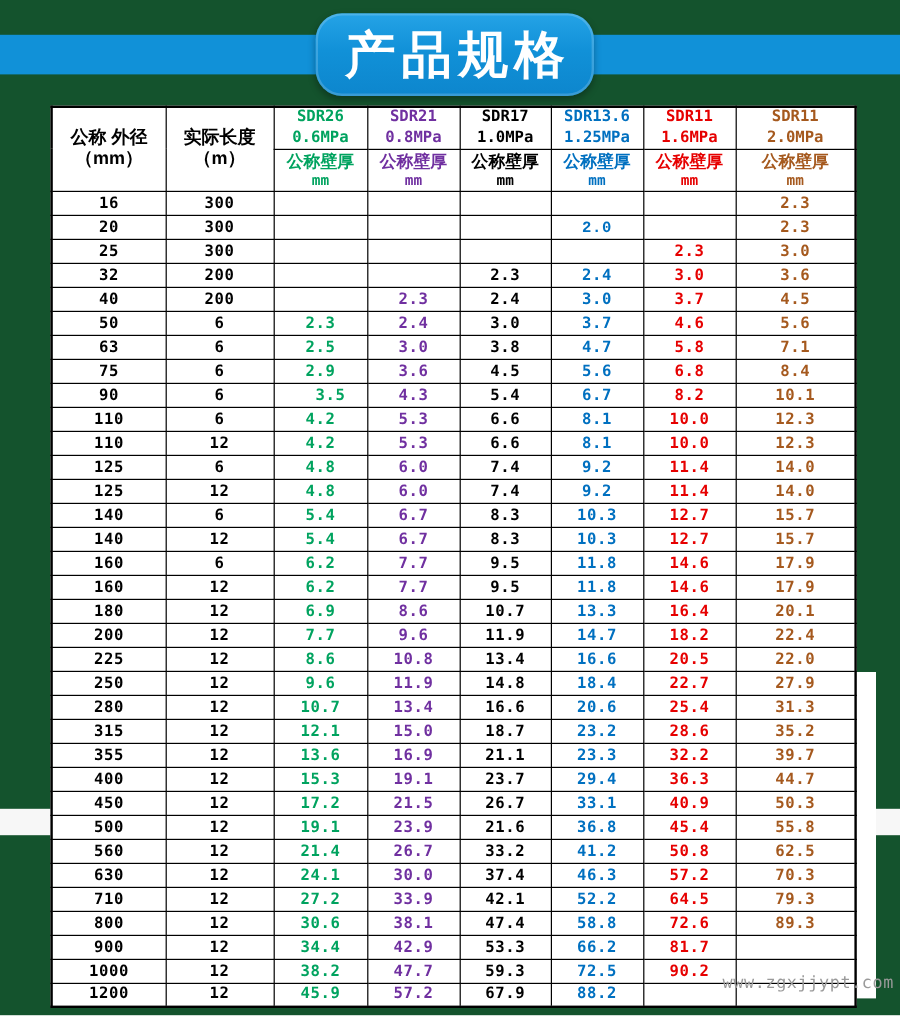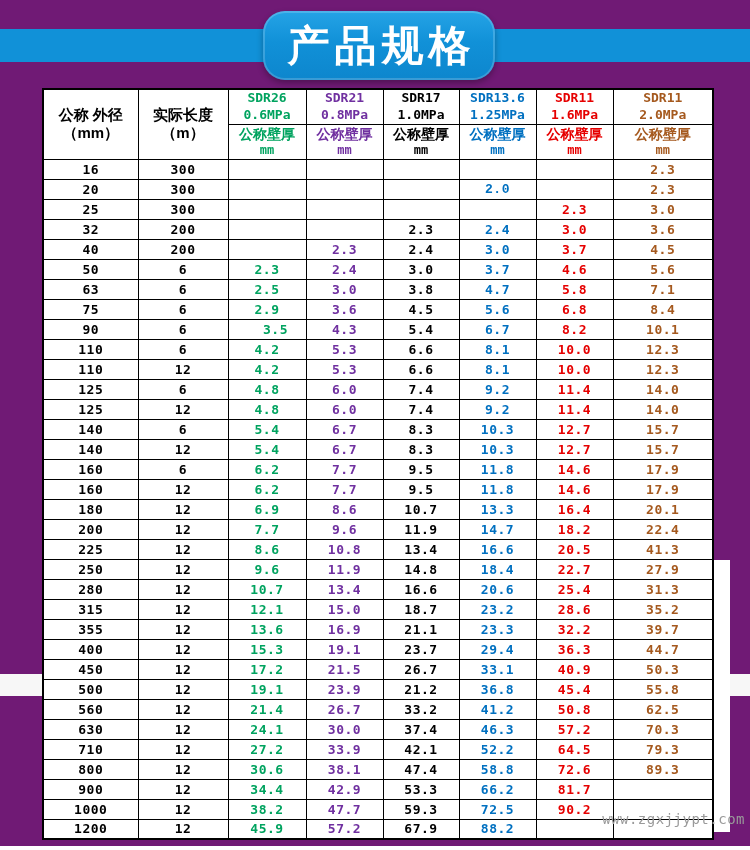--- a/index.html
+++ b/index.html
@@ -1,21 +1,21 @@
 <!DOCTYPE html>
 <html><head>
 <meta charset="utf-8">
 <style>
   * { margin: 0; padding: 0; box-sizing: border-box; }
   html,body { width: 750px; }
   .page {
     position: relative;
     width: 750px;
     height: 846px;
-    background: #701a75;
+    background: #14532d;
     overflow: hidden;
     font-family: "Liberation Sans", sans-serif;
   }
   
   .seam-band {
     position: absolute;
     left: 0; top: 674;
     top: 674px;
     width: 750px; height: 22px;
     background: #f7f7f7;
@@ -371,21 +371,21 @@
           <td style="color: rgb(165, 89, 30);">22.4</td>
         </tr>
         <tr>
           <td>225</td>
           <td>12</td>
           <td style="color: rgb(0, 163, 95);">8.6</td>
           <td style="color: rgb(112, 48, 160);">10.8</td>
           <td style="color: rgb(0, 0, 0);">13.4</td>
           <td style="color: rgb(0, 112, 192);">16.6</td>
           <td style="color: rgb(230, 0, 0);">20.5</td>
-          <td style="color: rgb(165, 89, 30);">41.3</td>
+          <td style="color: rgb(165, 89, 30);">22.0</td>
         </tr>
         <tr>
           <td>250</td>
           <td>12</td>
           <td style="color: rgb(0, 163, 95);">9.6</td>
           <td style="color: rgb(112, 48, 160);">11.9</td>
           <td style="color: rgb(0, 0, 0);">14.8</td>
           <td style="color: rgb(0, 112, 192);">18.4</td>
           <td style="color: rgb(230, 0, 0);">22.7</td>
           <td style="color: rgb(165, 89, 30);">27.9</td>
@@ -438,21 +438,21 @@
           <td style="color: rgb(0, 0, 0);">26.7</td>
           <td style="color: rgb(0, 112, 192);">33.1</td>
           <td style="color: rgb(230, 0, 0);">40.9</td>
           <td style="color: rgb(165, 89, 30);">50.3</td>
         </tr>
         <tr>
           <td>500</td>
           <td>12</td>
           <td style="color: rgb(0, 163, 95);">19.1</td>
           <td style="color: rgb(112, 48, 160);">23.9</td>
-          <td style="color: rgb(0, 0, 0);">21.2</td>
+          <td style="color: rgb(0, 0, 0);">21.6</td>
           <td style="color: rgb(0, 112, 192);">36.8</td>
           <td style="color: rgb(230, 0, 0);">45.4</td>
           <td style="color: rgb(165, 89, 30);">55.8</td>
         </tr>
         <tr>
           <td>560</td>
           <td>12</td>
           <td style="color: rgb(0, 163, 95);">21.4</td>
           <td style="color: rgb(112, 48, 160);">26.7</td>
           <td style="color: rgb(0, 0, 0);">33.2</td>

